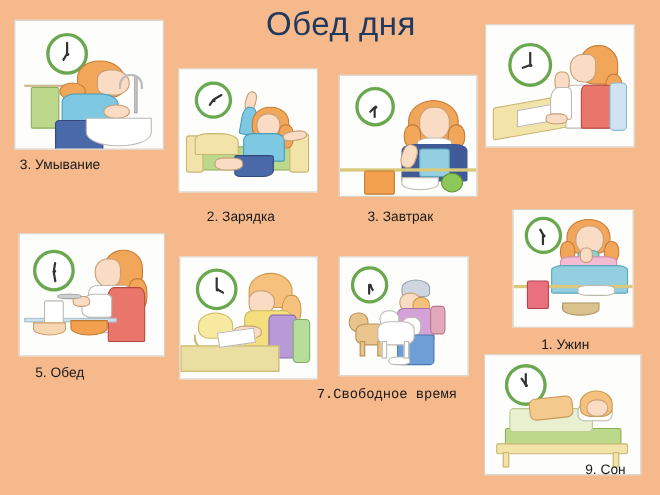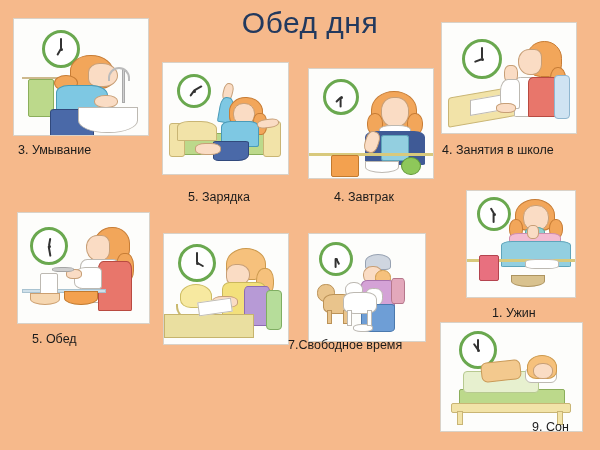--- a/index.html
+++ b/index.html
@@ -156,21 +156,21 @@
       <div class="sh shirtB" style="left:56px;top:34px;width:14px;height:26px;border-radius:40% 40% 10% 10%;transform:rotate(10deg)"></div>
       <div class="sh hair" style="left:66px;top:34px;width:34px;height:30px;border-radius:48% 48% 34% 34%;"></div>
       <div class="sh skin" style="left:70px;top:40px;width:22px;height:22px;border-radius:46%;"></div>
       <div class="sh hair" style="left:90px;top:50px;width:14px;height:22px;border-radius:40%;"></div>
       <div class="sh shirtB" style="left:58px;top:58px;width:38px;height:26px;border-radius:24% 24% 8% 8%;"></div>
       <div class="sh skin" style="left:94px;top:56px;width:22px;height:9px;border-radius:40%;transform:rotate(-8deg)"></div>
       <div class="sh skirtD" style="left:50px;top:78px;width:36px;height:20px;border-radius:8% 10% 30% 16%;"></div>
       <div class="sh skin" style="left:32px;top:80px;width:26px;height:12px;border-radius:40%;"></div>
     </div>
   </div>
-  <div class="label" style="left:188px;top:190px;">5. Зарядка</div>
+  <div class="label" style="left:188px;top:190px;">2. Зарядка</div>
 
   <div class="card" style="left:308px;top:68px;width:126px;height:111px;">
     <div class="photo">
       <div class="clock" style="left:14px;top:10px;width:36px;height:36px;">
         <div class="face"></div>
         <div class="hand hh" style="transform:rotate(225deg)"></div>
         <div class="hand mh" style="transform:rotate(180deg)"></div>
         <div class="pin"></div>
       </div>
 
@@ -182,21 +182,21 @@
       <div class="sh shirtN" style="left:56px;top:62px;width:60px;height:34px;border-radius:18% 18% 4% 4%;"></div>
       <div class="sh blueC" style="left:72px;top:66px;width:28px;height:26px;border-radius:10%;"></div>
       <div class="sh skin" style="left:56px;top:62px;width:14px;height:22px;border-radius:40%;transform:rotate(18deg)"></div>
 
       <div class="sh" style="left:0px;top:84px;width:126px;height:3px;background:#d8c97c;"></div>
       <div class="sh" style="left:22px;top:86px;width:28px;height:22px;background:#f3a14f;border:1px solid #c27a2e;border-radius:2px;"></div>
       <div class="sh white" style="left:56px;top:92px;width:34px;height:12px;border-radius:0 0 50% 50%;"></div>
       <div class="sh" style="left:92px;top:88px;width:20px;height:18px;background:#8ec85a;border:1px solid #5f9636;border-radius:50%;"></div>
     </div>
   </div>
-  <div class="label" style="left:334px;top:190px;">4. Завтрак</div>
+  <div class="label" style="left:334px;top:190px;">3. Завтрак</div>
 
   <div class="card" style="left:441px;top:22px;width:136px;height:112px;">
     <div class="photo">
       <div class="clock" style="left:20px;top:16px;width:40px;height:40px;">
         <div class="face"></div>
         <div class="hand hh" style="transform:rotate(250deg)"></div>
         <div class="hand mh" style="transform:rotate(0deg)"></div>
         <div class="pin"></div>
       </div>
 
@@ -207,21 +207,20 @@
       <div class="sh skin" style="left:76px;top:26px;width:24px;height:26px;border-radius:46% 30% 40% 50%;"></div>
       <div class="sh hair" style="left:108px;top:44px;width:16px;height:24px;border-radius:46%;"></div>
       <div class="sh white" style="left:72px;top:54px;width:40px;height:40px;border-radius:16% 16% 4% 4%;"></div>
       <div class="sh vestR" style="left:86px;top:54px;width:30px;height:40px;border-radius:16% 16% 4% 4%;"></div>
       <div class="sh skin" style="left:62px;top:42px;width:14px;height:18px;border-radius:40%;"></div>
       <div class="sh white" style="left:58px;top:56px;width:20px;height:30px;border-radius:40% 20% 10% 30%;"></div>
       <div class="sh skin" style="left:54px;top:80px;width:20px;height:10px;border-radius:40%;"></div>
       <div class="sh" style="left:112px;top:52px;width:16px;height:44px;background:#cfe3f2;border:1px solid #8fb6cf;border-radius:4px;"></div>
     </div>
   </div>
-  <div class="label" style="left:442px;top:143px;">4. Занятия в школе</div>
 
   <div class="card" style="left:17px;top:212px;width:133px;height:112px;">
     <div class="photo">
       <div class="clock" style="left:12px;top:14px;width:38px;height:38px;">
         <div class="face"></div>
         <div class="hand hh" style="transform:rotate(10deg)"></div>
         <div class="hand mh" style="transform:rotate(170deg)"></div>
         <div class="pin"></div>
       </div>
 
@@ -289,21 +288,21 @@
       <div class="sh dog" style="left:8px;top:50px;width:18px;height:18px;border-radius:46%;"></div>
       <div class="sh dog" style="left:14px;top:60px;width:30px;height:20px;border-radius:34%;"></div>
       <div class="sh dog" style="left:18px;top:76px;width:5px;height:14px;"></div>
       <div class="sh dog" style="left:34px;top:76px;width:5px;height:14px;"></div>
       <div class="sh white" style="left:36px;top:48px;width:18px;height:16px;border-radius:46%;"></div>
       <div class="sh white" style="left:34px;top:58px;width:34px;height:22px;border-radius:32%;"></div>
       <div class="sh white" style="left:38px;top:76px;width:5px;height:16px;"></div>
       <div class="sh white" style="left:58px;top:76px;width:5px;height:16px;"></div>
     </div>
   </div>
-  <div class="label" style="left:288px;top:338px;">7.Свободное время</div>
+  <div class="label" style="left:288px;top:352px;font-family:Liberation Mono, monospace;">7.Свободное время</div>
 
   <div class="card" style="left:466px;top:190px;width:110px;height:108px;">
     <div class="photo">
       <div class="clock" style="left:10px;top:6px;width:34px;height:34px;">
         <div class="face"></div>
         <div class="hand hh" style="transform:rotate(-30deg)"></div>
         <div class="hand mh" style="transform:rotate(180deg)"></div>
         <div class="pin"></div>
       </div>
 

